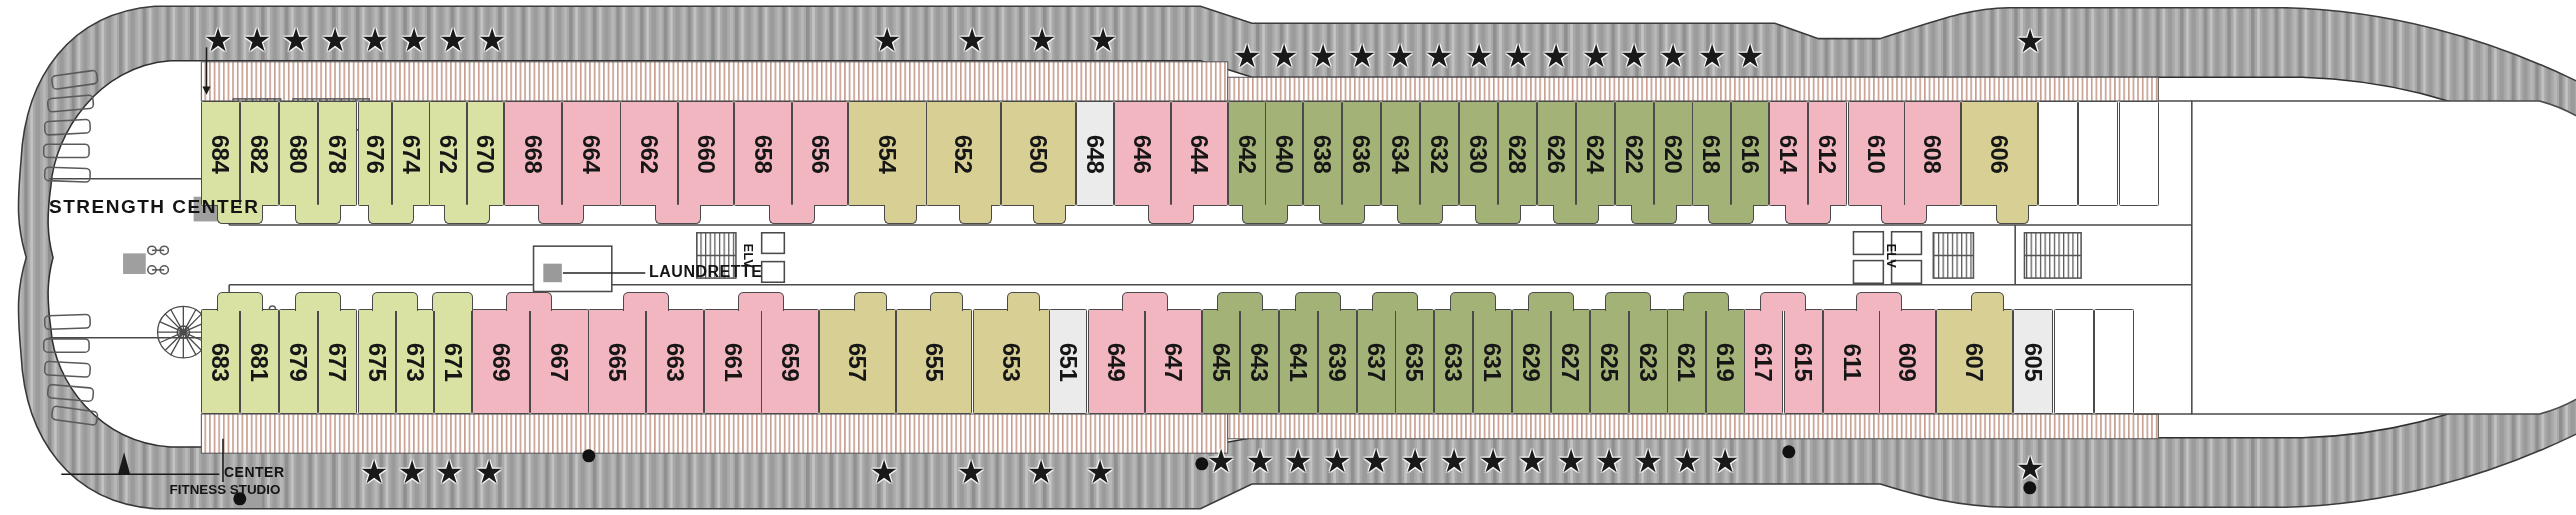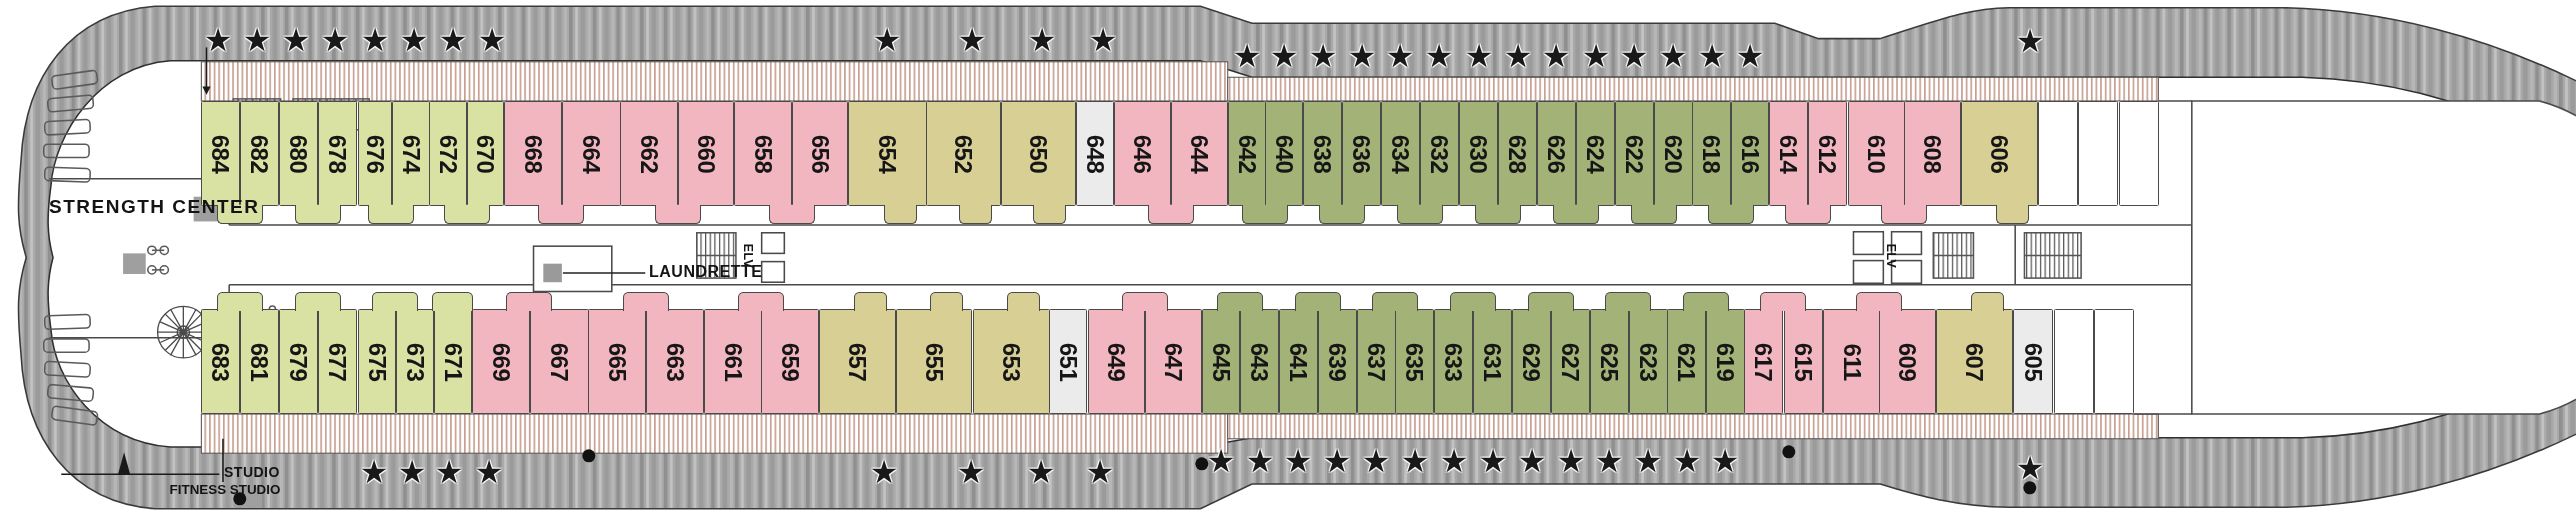--- a/index.html
+++ b/index.html
@@ -505,16 +505,16 @@
       <div class="davit" style="left: 589px; top: 456px;"></div>
       <div class="davit" style="left: 1202px; top: 464px;"></div>
       <div class="davit" style="left: 1789px; top: 452px;"></div>
       <div class="davit" style="left: 2030px; top: 488px;"></div>
     </div>
 
   <div class="lbl lbl-fitness">STRENGTH CENTER</div>
   <div class="lbl lbl-laundrette">LAUNDRETTE</div>
   <div class="lbl lbl-elv lbl-elv-left">ELV</div>
   <div class="lbl lbl-elv lbl-elv-right">ELV</div>
-  <div class="lbl lbl-cardio">STUDIO</div>
+  <div class="lbl lbl-cardio">CENTER</div>
   <div class="lbl lbl-motion">FITNESS STUDIO</div>
 </div>
 
 
 </body></html>

